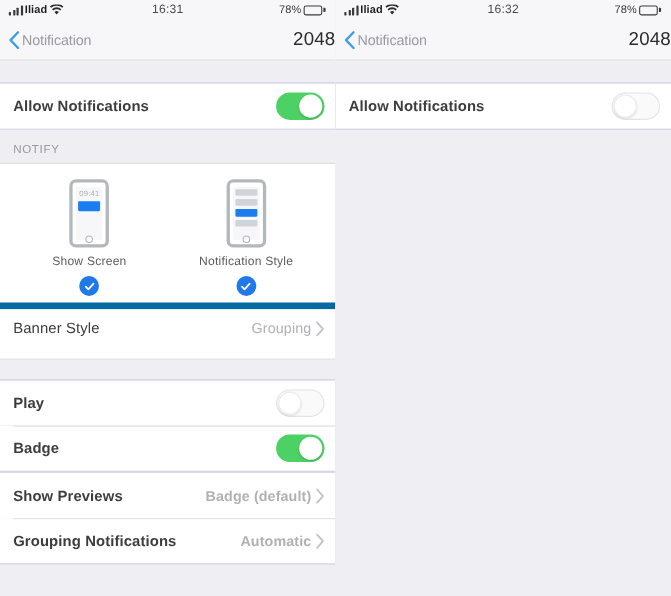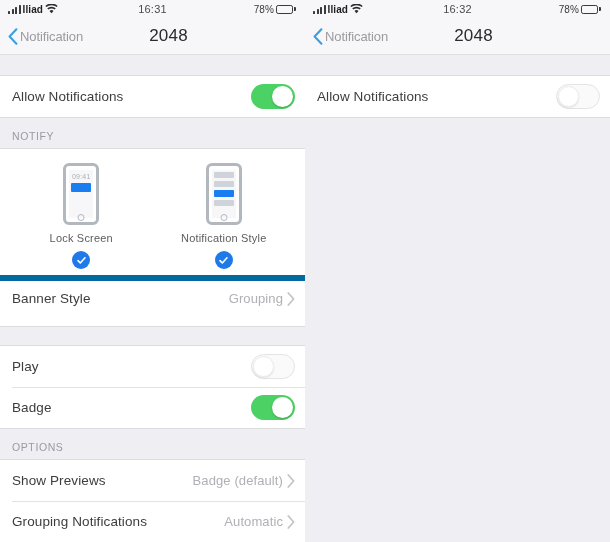--- a/index.html
+++ b/index.html
@@ -49,28 +49,28 @@
   
   .navbar {
     height: 37px; background: #f7f7f9;
     display: flex; align-items: center; position: relative;
     padding: 0 8px; border-bottom: 1px solid #dededf;
   }
   .back { display: flex; align-items: center; gap: 2px; cursor: pointer; }
   .chevron-left { width: 10px; height: 17px; }
   .back-label { font-size: 13px; color: #9a9aa0; letter-spacing: -.1px; }
   .nav-title {
-    position: absolute; left: 0; right: 0; text-align: center;
+    position: absolute; left: 0; right: 0; text-align: right;
     font-size: 17px; color: #2b2b2d; letter-spacing: .2px; margin-left: 32px;
   }
 
   
   .content { height: 487px; overflow: hidden; background: #eeeef3; }
   .spacer-top { height: 20px; }
-  .group { background: #c4b5fd; border-top: 1px solid #dcdce0; border-bottom: 1px solid #dcdce0; }
+  .group { background: #c4b5fd; border-top: 1px solid #dcdce0; border-bottom: 1px solid #dcdce0; font-weight: bold; }
   .row {
     height: 41px; display: flex; align-items: center;
     padding: 0 10px 0 12px; background: #fff; position: relative;
   }
   .row + .row::before {
     content: ""; position: absolute; left: 12px; right: 0; top: 0;
     height: 1px; background: #e3e3e6;
   }
   .row-label { font-size: 13.5px; color: #3d3d3f; letter-spacing: .1px; }
   .row-value {
@@ -198,21 +198,21 @@
         <div class="alert-styles">
 
           <div class="alert-item">
             <div class="phone">
               <div class="screenarea">
                 <div class="lk-time">09:41</div>
                 <div class="bar-blue"></div>
               </div>
               <span class="home"></span>
             </div>
-            <div class="alert-label">Lock Screen</div>
+            <div class="alert-label">Show Screen</div>
             <div class="check">
               <svg width="11" height="11" viewBox="0 0 11 11">
                   <path d="M2 5.6 4.3 8 9 2.8" stroke="#fff" stroke-width="1.6" fill="none" stroke-linecap="round" stroke-linejoin="round"></path>
                 </svg>
             </div>
           </div>
 
           <div class="alert-item">
             <div class="phone">
               <div class="screenarea">
@@ -255,21 +255,20 @@
             </span>
         </div>
         <div class="row">
           <span class="row-label">Badge</span>
           <span class="toggle on">
               <span class="knob"></span>
             </span>
         </div>
       </div>
 
-      <div class="section-header">OPTIONS</div>
 
       <div class="group">
         <div class="row">
           <span class="row-label">Show Previews</span>
           <span class="row-value">Badge (default)</span>
           <span class="chev-right">
             <svg width="8" height="14" viewBox="0 0 8 14">
                 <path d="M1.3 1 6.6 7l-5.3 6" stroke="#c2c2c8" stroke-width="1.7" fill="none" stroke-linecap="round" stroke-linejoin="round"></path>
               </svg>
           </span>

